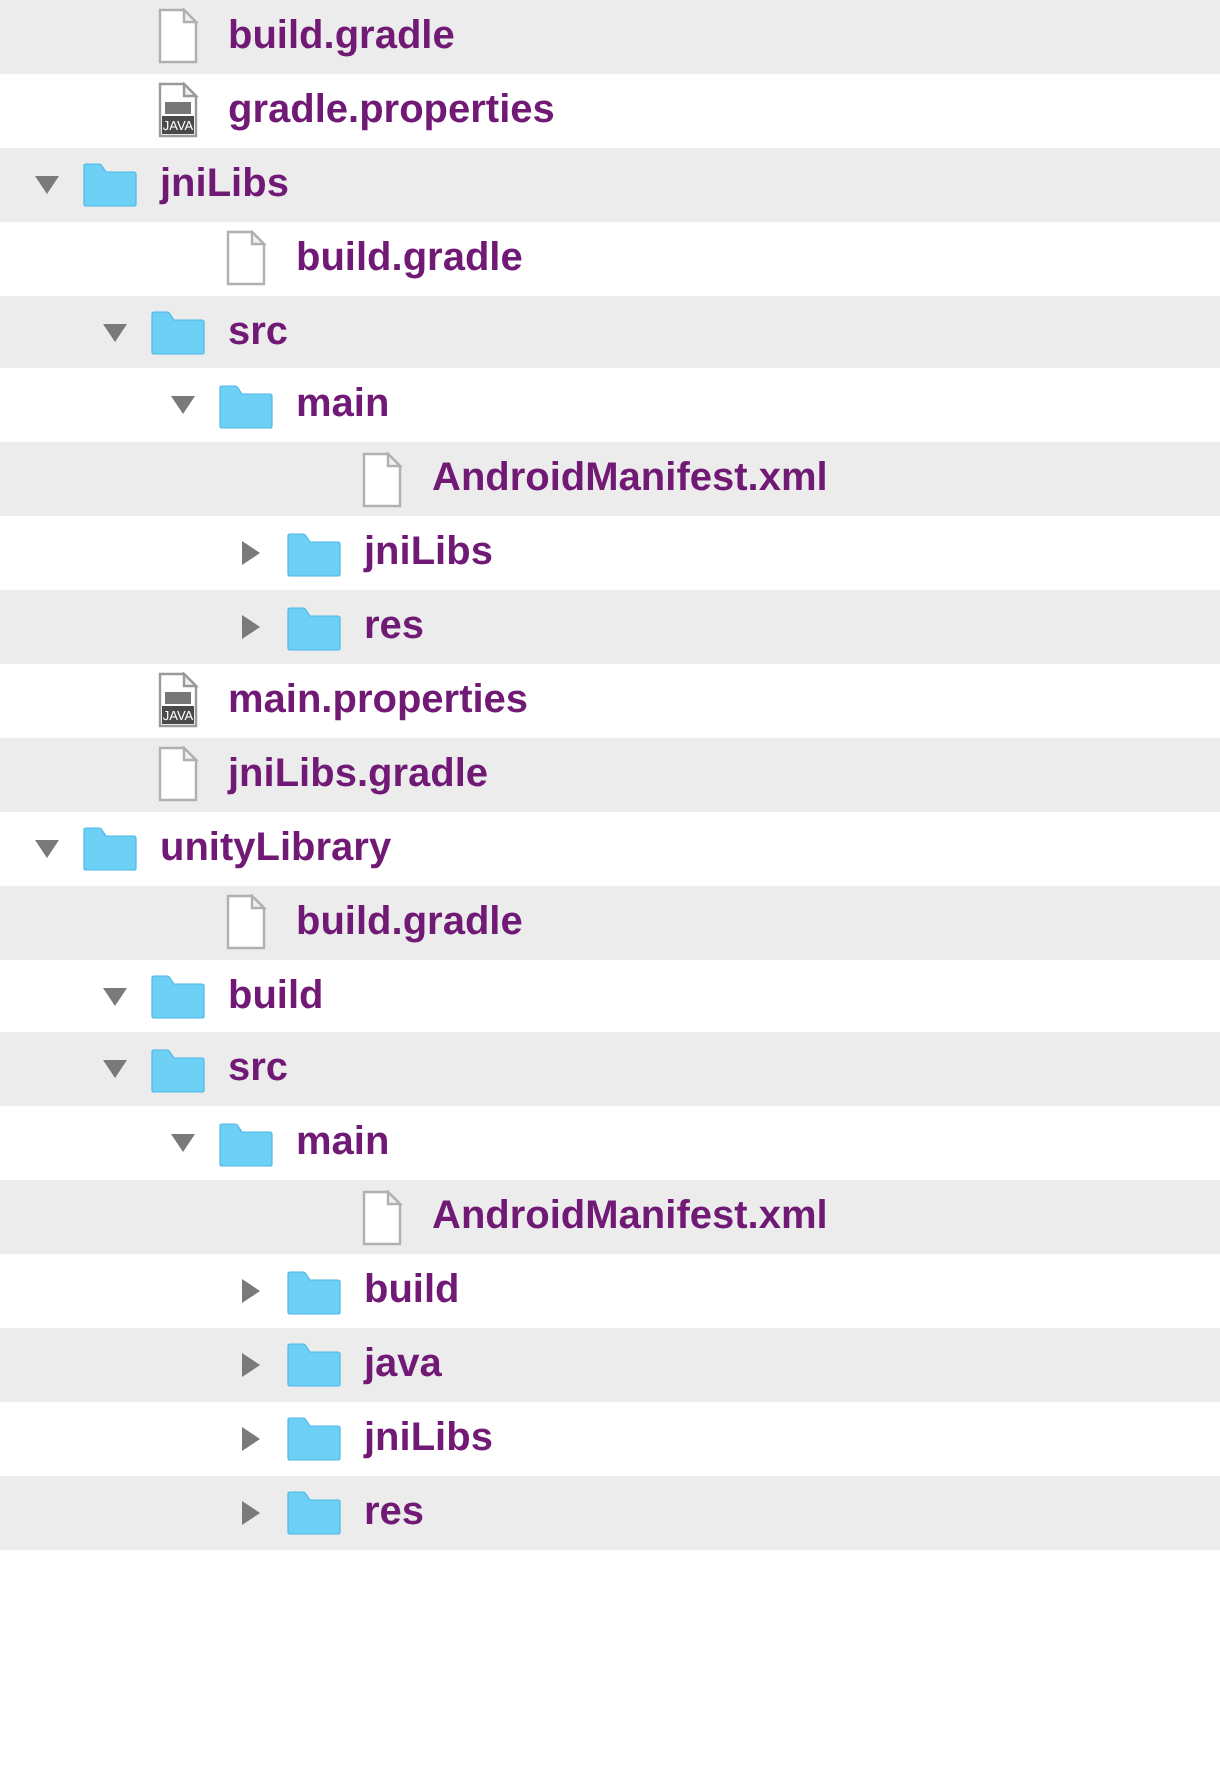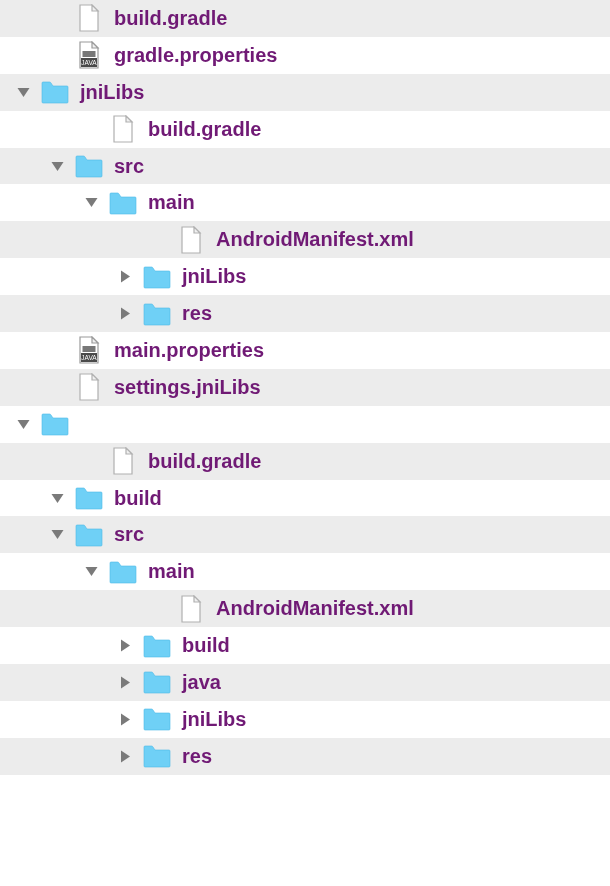--- a/index.html
+++ b/index.html
@@ -192,33 +192,34 @@
     </div>
     <div class="row odd">
       <span class="spacer"></span>
       <span class="arrow-spacer"></span>
       <span class="icon">
         <svg width="24" height="28" viewBox="0 0 24 28">
           <path d="M3 1 L15 1 L21 7 L21 27 L3 27 Z" fill="#ffffff" stroke="#b0b0b0" stroke-width="1.2"></path>
           <path d="M15 1 L15 7 L21 7 Z" fill="#f0f0f0" stroke="#b0b0b0" stroke-width="1.2"></path>
         </svg>
       </span>
-      <span class="label">settings.jniLibs</span>
-    </div>
-    <div class="row even">
-      <span class="arrow">
-        <svg width="15" height="15" viewBox="0 0 10 10">
-          <polygon points="1,2 9,2 5,8" fill="#7a7a7a"></polygon>
-        </svg>
-      </span>
-      <span class="icon">
-        <svg width="28" height="24" viewBox="0 0 28 24">
-          <path d="M1 5 L1 22 Q1 23 2 23 L26 23 Q27 23 27 22 L27 7 Q27 6 26 6 L12 6 L10 3 Q9.5 2 8.5 2 L2 2 Q1 2 1 3 Z" fill="#6fd0f6" stroke="#4bb8e8" stroke-width="0.6"></path>
-        </svg>
-      </span>
+      <span class="label">jniLibs.gradle</span>
+    </div>
+    <div class="row even">
+      <span class="arrow">
+        <svg width="15" height="15" viewBox="0 0 10 10">
+          <polygon points="1,2 9,2 5,8" fill="#7a7a7a"></polygon>
+        </svg>
+      </span>
+      <span class="icon">
+        <svg width="28" height="24" viewBox="0 0 28 24">
+          <path d="M1 5 L1 22 Q1 23 2 23 L26 23 Q27 23 27 22 L27 7 Q27 6 26 6 L12 6 L10 3 Q9.5 2 8.5 2 L2 2 Q1 2 1 3 Z" fill="#6fd0f6" stroke="#4bb8e8" stroke-width="0.6"></path>
+        </svg>
+      </span>
+      <span class="label">unityLibrary</span>
     </div>
     <div class="row odd">
       <span class="spacer"></span>
       <span class="spacer"></span>
       <span class="arrow-spacer"></span>
       <span class="icon">
         <svg width="24" height="28" viewBox="0 0 24 28">
           <path d="M3 1 L15 1 L21 7 L21 27 L3 27 Z" fill="#ffffff" stroke="#b0b0b0" stroke-width="1.2"></path>
           <path d="M15 1 L15 7 L21 7 Z" fill="#f0f0f0" stroke="#b0b0b0" stroke-width="1.2"></path>
         </svg>

